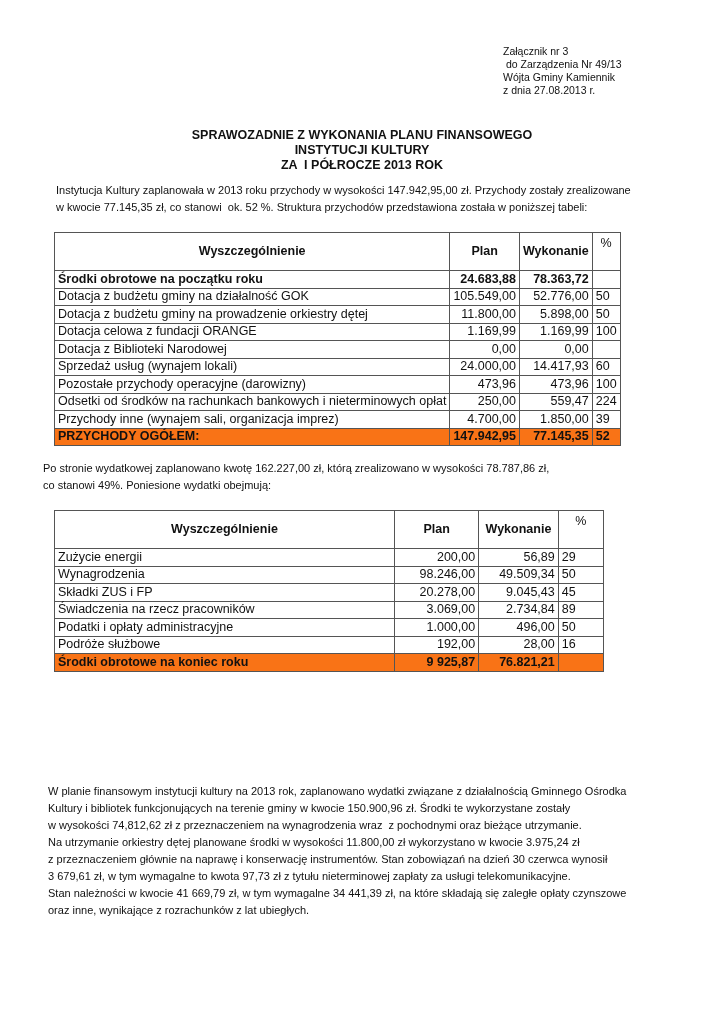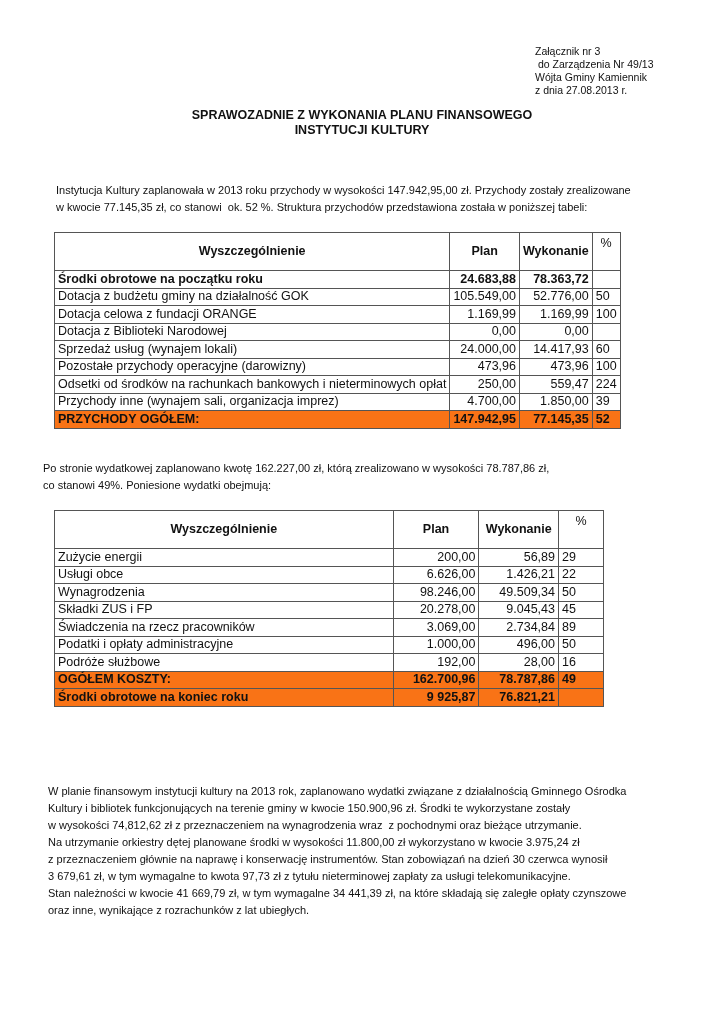--- a/index.html
+++ b/index.html
@@ -1,20 +1,20 @@
 <!DOCTYPE html>
 <html><head>
 <meta charset="utf-8">
 <style>
   html, body { margin:0; padding:0; background:#ffffff; }
   body { width:724px; height:1024px; position:relative; overflow:hidden;
          font-family:"Liberation Sans", sans-serif; color:#111; }
   .annex { position:absolute; left:503px; top:45px; font-size:10.5px; line-height:13px; }
-  .annex div { white-space:pre;margin-left:32px; }
-  .title { position:absolute; left:0; width:724px; top:108px; text-align:center;
+  .annex div { white-space:pre; }
+  .title { position:absolute; left:0; width:724px; top:128px; text-align:center;
            font-weight:bold; font-size:12.5px; line-height:15px; }
   .para { position:absolute; font-size:11px; line-height:17px; white-space:nowrap; }
   .p1 { left:56px; top:182px; }
   .p2 { left:43px; top:460px; }
   .p3 { left:48px; top:783px; }
   table.fin { position:absolute; left:54px; width:550px; border-collapse:collapse;
               font-size:12.5px; }
   table.fin td, table.fin th { border:1px solid #555; padding:0 3px; height:16.5px;
               line-height:15px; white-space:nowrap; }
   table.fin th { font-weight:bold; height:34px; }
@@ -35,20 +35,21 @@
 <div class="annex">
   <div>Załącznik nr 3</div>
   <div> do Zarządzenia Nr 49/13</div>
   <div>Wójta Gminy Kamiennik</div>
   <div>z dnia 27.08.2013 r.</div>
 </div>
 
 <div class="title">
   <div>SPRAWOZADNIE Z WYKONANIA PLANU FINANSOWEGO</div>
   <div>INSTYTUCJI KULTURY</div>
+  <div style="white-space:pre">ZA  I PÓŁROCZE 2013 ROK</div>
 </div>
 
 <div class="para p1">
   <div>Instytucja Kultury zaplanowała w 2013 roku przychody w wysokości 147.942,95,00 zł. Przychody zostały zrealizowane</div>
   <div style="white-space:pre">w kwocie 77.145,35 zł, co stanowi  ok. 52 %. Struktura przychodów przedstawiona została w poniższej tabeli:</div>
 </div>
 
 <table class="fin t1">
   <colgroup>
       <col class="c1">
@@ -71,20 +72,26 @@
         <td class="num">78.363,72</td>
         <td class="pc"></td>
       </tr>
       <tr>
         <td>Dotacja z budżetu gminy na działalność GOK</td>
         <td class="num">105.549,00</td>
         <td class="num">52.776,00</td>
         <td class="pc">50</td>
       </tr>
       <tr>
+        <td>Dotacja z budżetu gminy na prowadzenie orkiestry dętej</td>
+        <td class="num">11.800,00</td>
+        <td class="num">5.898,00</td>
+        <td class="pc">50</td>
+      </tr>
+      <tr>
         <td>Dotacja celowa z fundacji ORANGE</td>
         <td class="num">1.169,99</td>
         <td class="num">1.169,99</td>
         <td class="pc">100</td>
       </tr>
       <tr>
         <td>Dotacja z Biblioteki Narodowej</td>
         <td class="num">0,00</td>
         <td class="num">0,00</td>
         <td class="pc"></td>
@@ -143,26 +150,20 @@
     </tr>
   </thead>
   <tbody id="exp-body">
   <tr>
         <td>Zużycie energii</td>
         <td class="num">200,00</td>
         <td class="num">56,89</td>
         <td class="pc">29</td>
       </tr>
       <tr>
-        <td>Usługi obce</td>
-        <td class="num">6.626,00</td>
-        <td class="num">1.426,21</td>
-        <td class="pc">22</td>
-      </tr>
-      <tr>
         <td>Wynagrodzenia</td>
         <td class="num">98.246,00</td>
         <td class="num">49.509,34</td>
         <td class="pc">50</td>
       </tr>
       <tr>
         <td>Składki ZUS i FP</td>
         <td class="num">20.278,00</td>
         <td class="num">9.045,43</td>
         <td class="pc">45</td>
@@ -177,26 +178,20 @@
         <td>Podatki i opłaty administracyjne</td>
         <td class="num">1.000,00</td>
         <td class="num">496,00</td>
         <td class="pc">50</td>
       </tr>
       <tr>
         <td>Podróże służbowe</td>
         <td class="num">192,00</td>
         <td class="num">28,00</td>
         <td class="pc">16</td>
-      </tr>
-      <tr class="bold shade">
-        <td>OGÓŁEM KOSZTY:</td>
-        <td class="num">162.700,96</td>
-        <td class="num">78.787,86</td>
-        <td class="pc">49</td>
       </tr>
       <tr class="bold shade">
         <td>Środki obrotowe na koniec roku</td>
         <td class="num">9 925,87</td>
         <td class="num">76.821,21</td>
         <td class="pc"></td>
       </tr>
     </tbody>
 </table>
 

